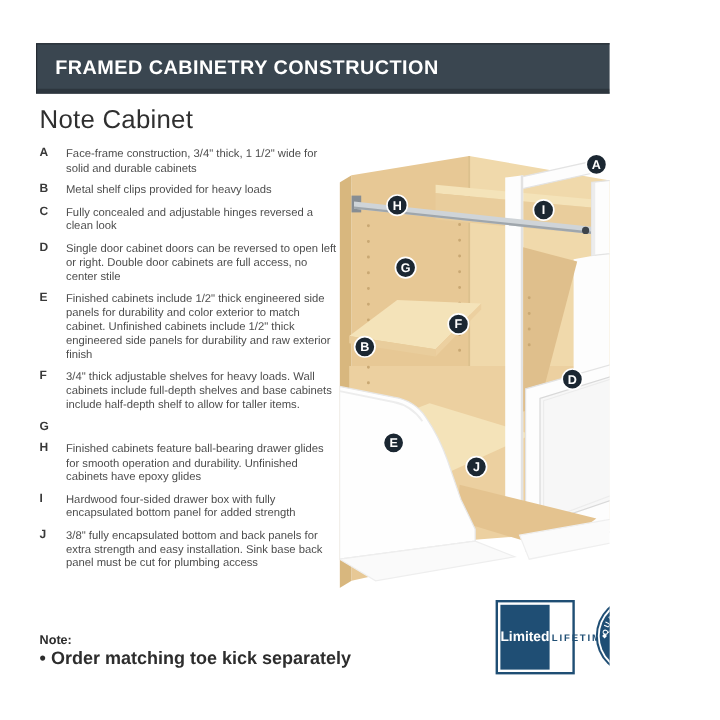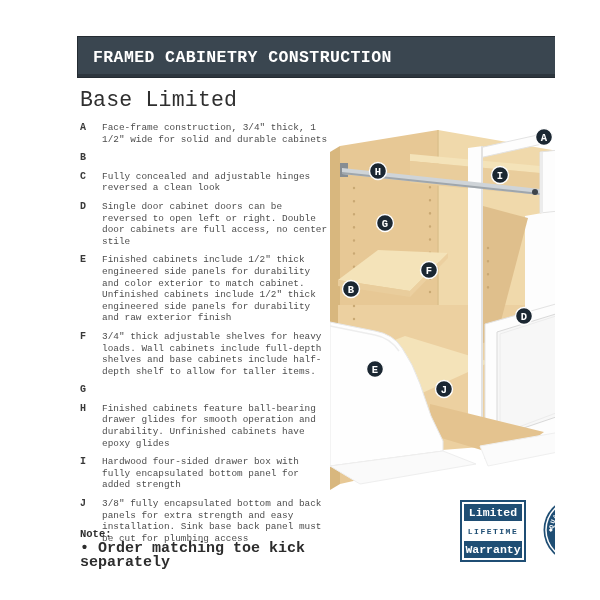--- a/index.html
+++ b/index.html
@@ -1,17 +1,17 @@
 <!DOCTYPE html>
 <html><head>
 <meta charset="utf-8">
 <style>
   html,body{margin:0;padding:0;background:#fff;}
   .canvas{position:relative;width:508px;height:600px;background:#ffffff;overflow:hidden;
-          font-family:Liberation Mono, monospace;margin-left:47px;-webkit-font-smoothing:antialiased;}
+          font-family:Liberation Sans, sans-serif;-webkit-font-smoothing:antialiased;}
 
   
   .hbar{position:absolute;left:30px;top:36px;width:535px;height:42px;background:#3A4650;
         border:1px solid #242B32;box-shadow:inset 0 -3px 0 rgba(0,0,0,.22);
         display:flex;align-items:center;padding-left:15px;box-sizing:border-box;}
   .hbar span{color:#fff;font-size:16.5px;font-weight:bold;letter-spacing:.4px;}
 
   .ptitle{position:absolute;left:33px;top:88px;font-size:21.5px;color:#2f2f2f;letter-spacing:.2px;}
 
   
@@ -22,21 +22,21 @@
 
   
   .note{position:absolute;left:33px;top:528px;width:300px;color:#2d2d2d;}
   .note .nl{font-size:10.5px;font-weight:bold;margin-bottom:2px;}
   .note .ni{font-size:15px;font-weight:bold;line-height:13.5px;}
   .note .ni::before{content:"• ";}
 
   
   .wbadge{position:absolute;left:413px;top:500px;width:66px;height:62px;background:#fff;
           border:2px solid #1F4E74;box-sizing:border-box;padding:2px;
-          display:flex;flex-direction:column;gap:2px;}
+          display:flex;gap:2px;}
   .wrow{flex:1;display:flex;align-items:center;justify-content:center;}
   .wnavy{background:#1F4E74;color:#fff;font-size:11.5px;font-weight:600;}
   .wmid{color:#1F4E74;font-size:8px;font-weight:bold;letter-spacing:1.5px;text-align:center;}
 
   
   .kbadge{position:absolute;left:495px;top:496px;width:68px;height:68px;}
   .kbadge .arc{fill:#fff;font-weight:bold;font-size:6.3px;}
   .kbadge .arcb{fill:#fff;font-weight:bold;font-size:6.3px;letter-spacing:1.6px;}
   .kbadge .kc{fill:#fff;font-weight:bold;font-size:10.5px;text-anchor:middle;}
   .kbadge .cert{fill:#fff;font-size:3.3px;letter-spacing:.6px;text-anchor:middle;}
@@ -52,29 +52,30 @@
 </style>
 </head>
 <body>
 
 <div class="canvas">
 
   <div class="hbar">
     <span>FRAMED CABINETRY CONSTRUCTION</span>
   </div>
 
-  <div class="ptitle">Base Limited</div>
+  <div class="ptitle">Note Cabinet</div>
 
   <div class="feats">
     <div class="feat">
         <span class="fk">A</span>
         <span class="ft">Face-frame construction, 3/4" thick, 1 1/2" wide for solid and durable cabinets</span>
       </div>
     <div class="feat">
         <span class="fk">B</span>
+        <span class="ft">Metal shelf clips provided for heavy loads</span>
       </div>
     <div class="feat">
         <span class="fk">C</span>
         <span class="ft">Fully concealed and adjustable hinges reversed a clean look</span>
       </div>
     <div class="feat">
         <span class="fk">D</span>
         <span class="ft">Single door cabinet doors can be reversed to open left or right. Double door cabinets are full access, no center stile</span>
       </div>
     <div class="feat">

